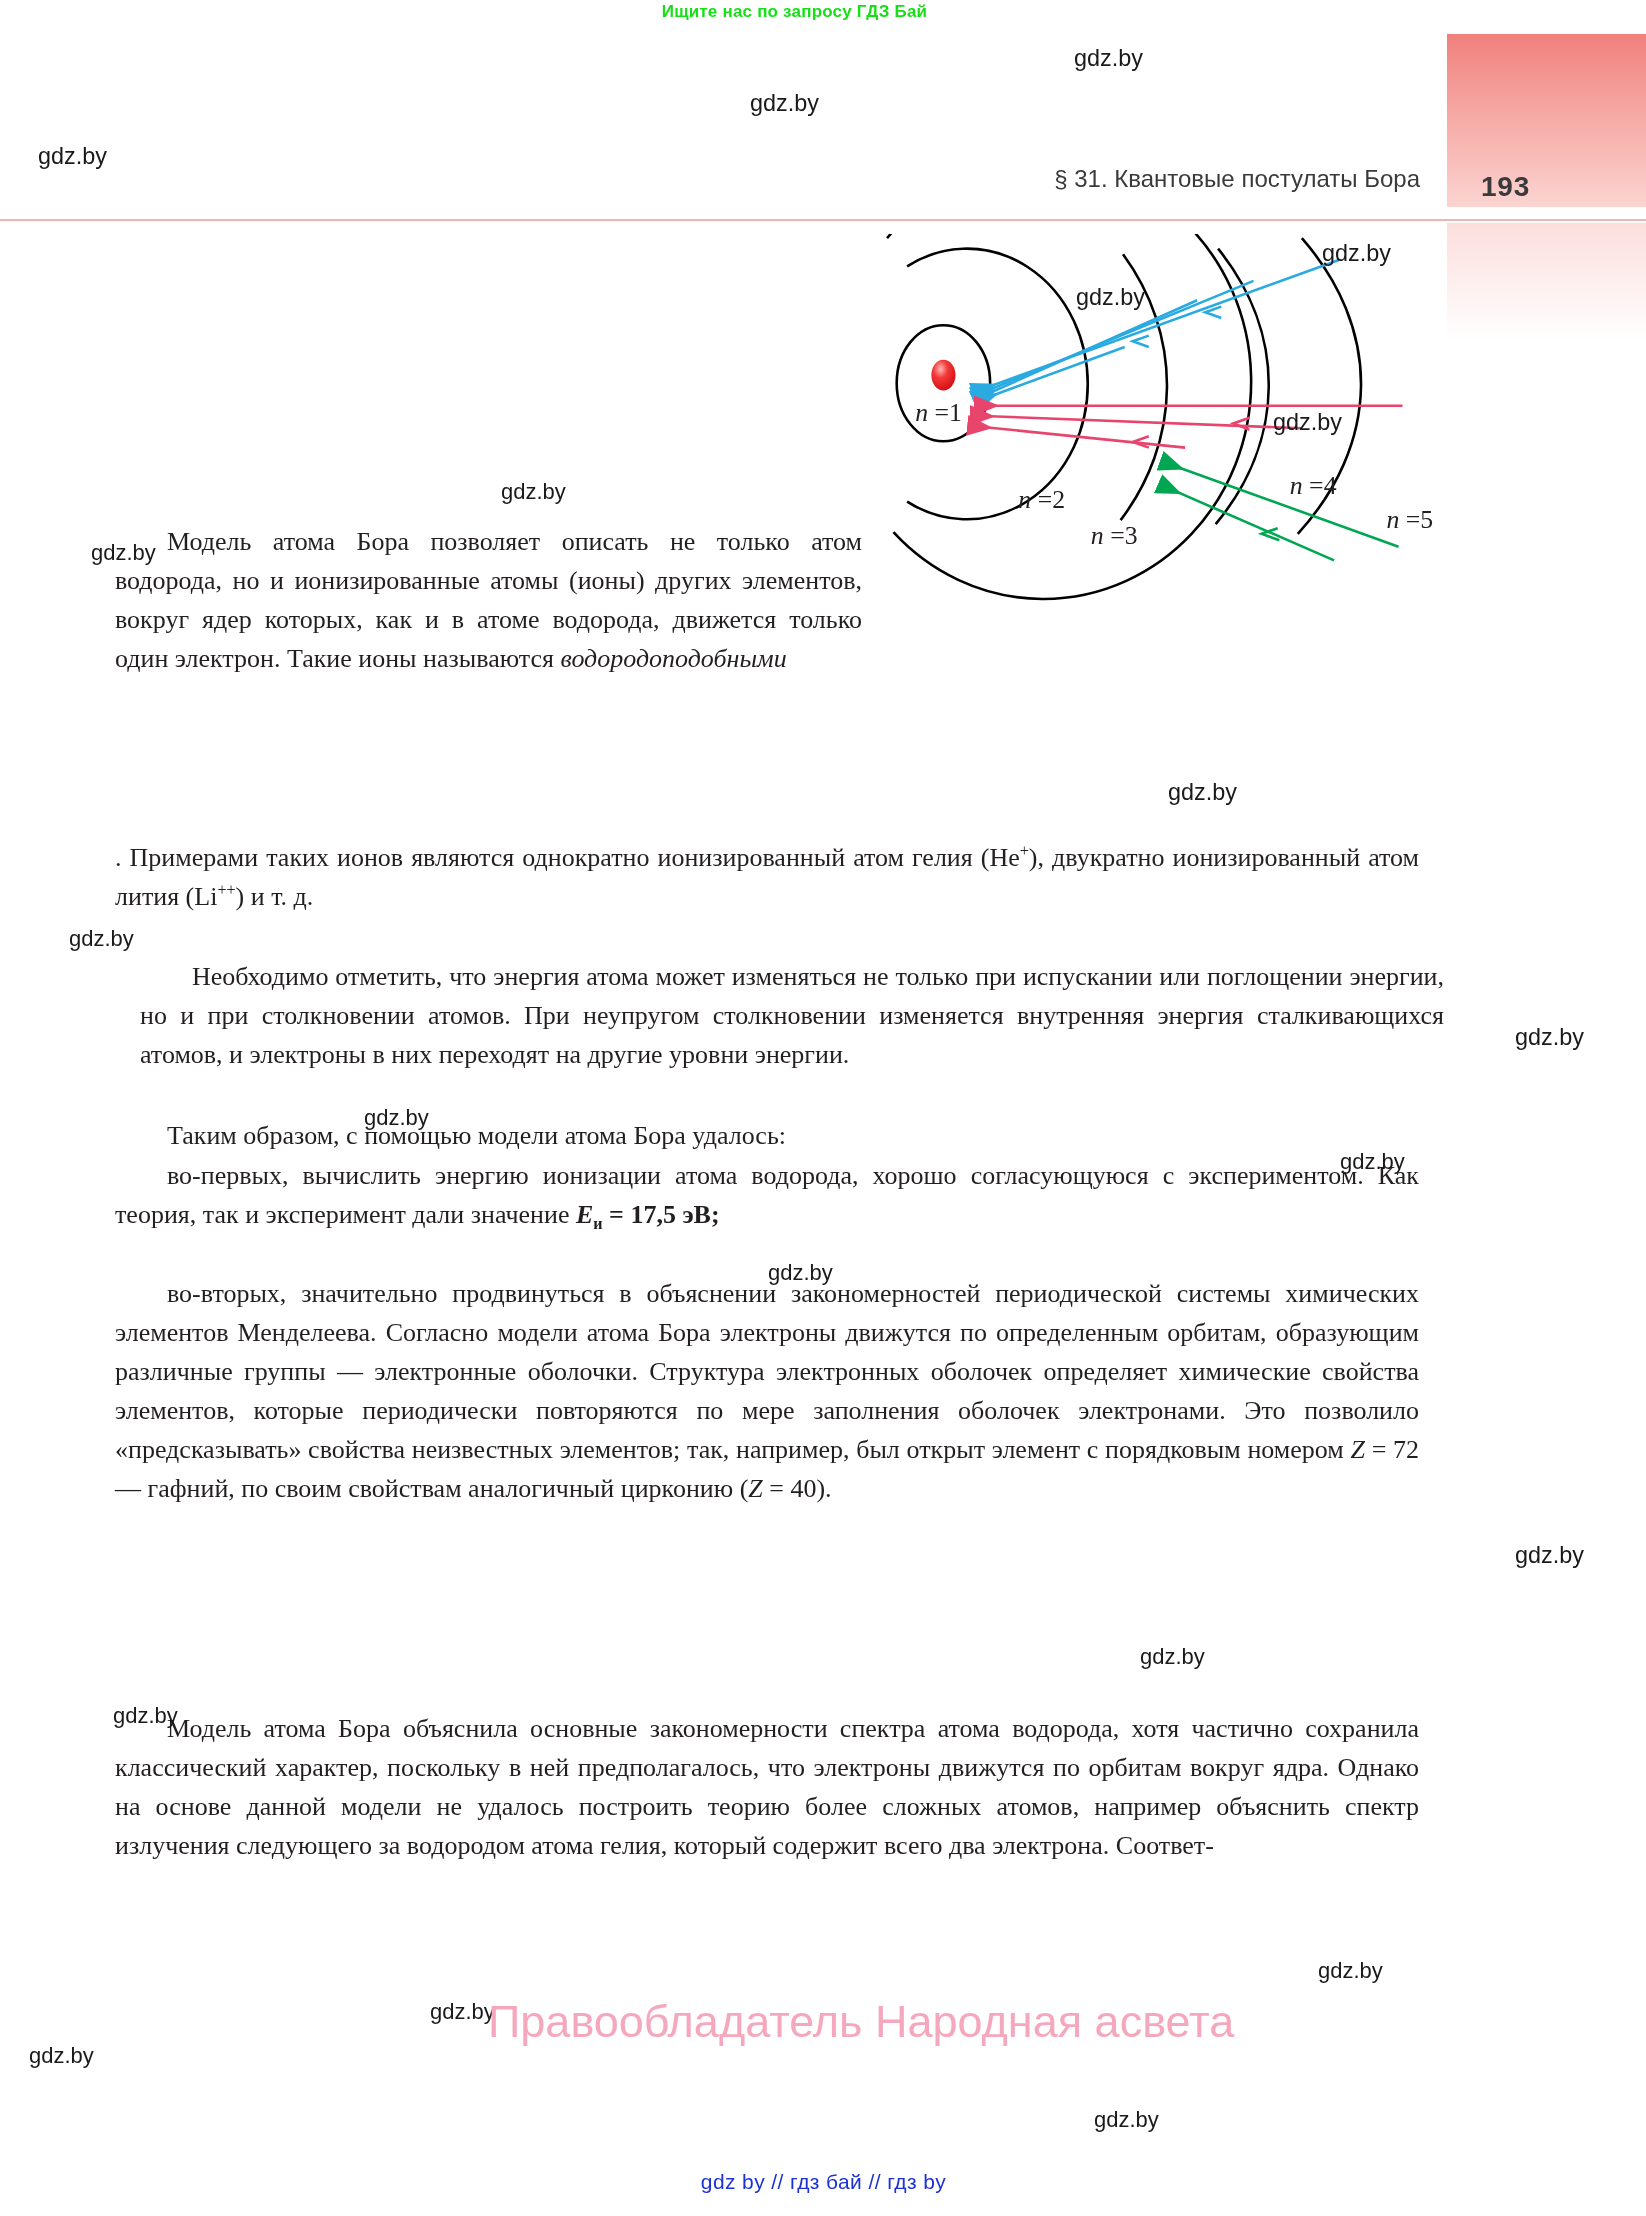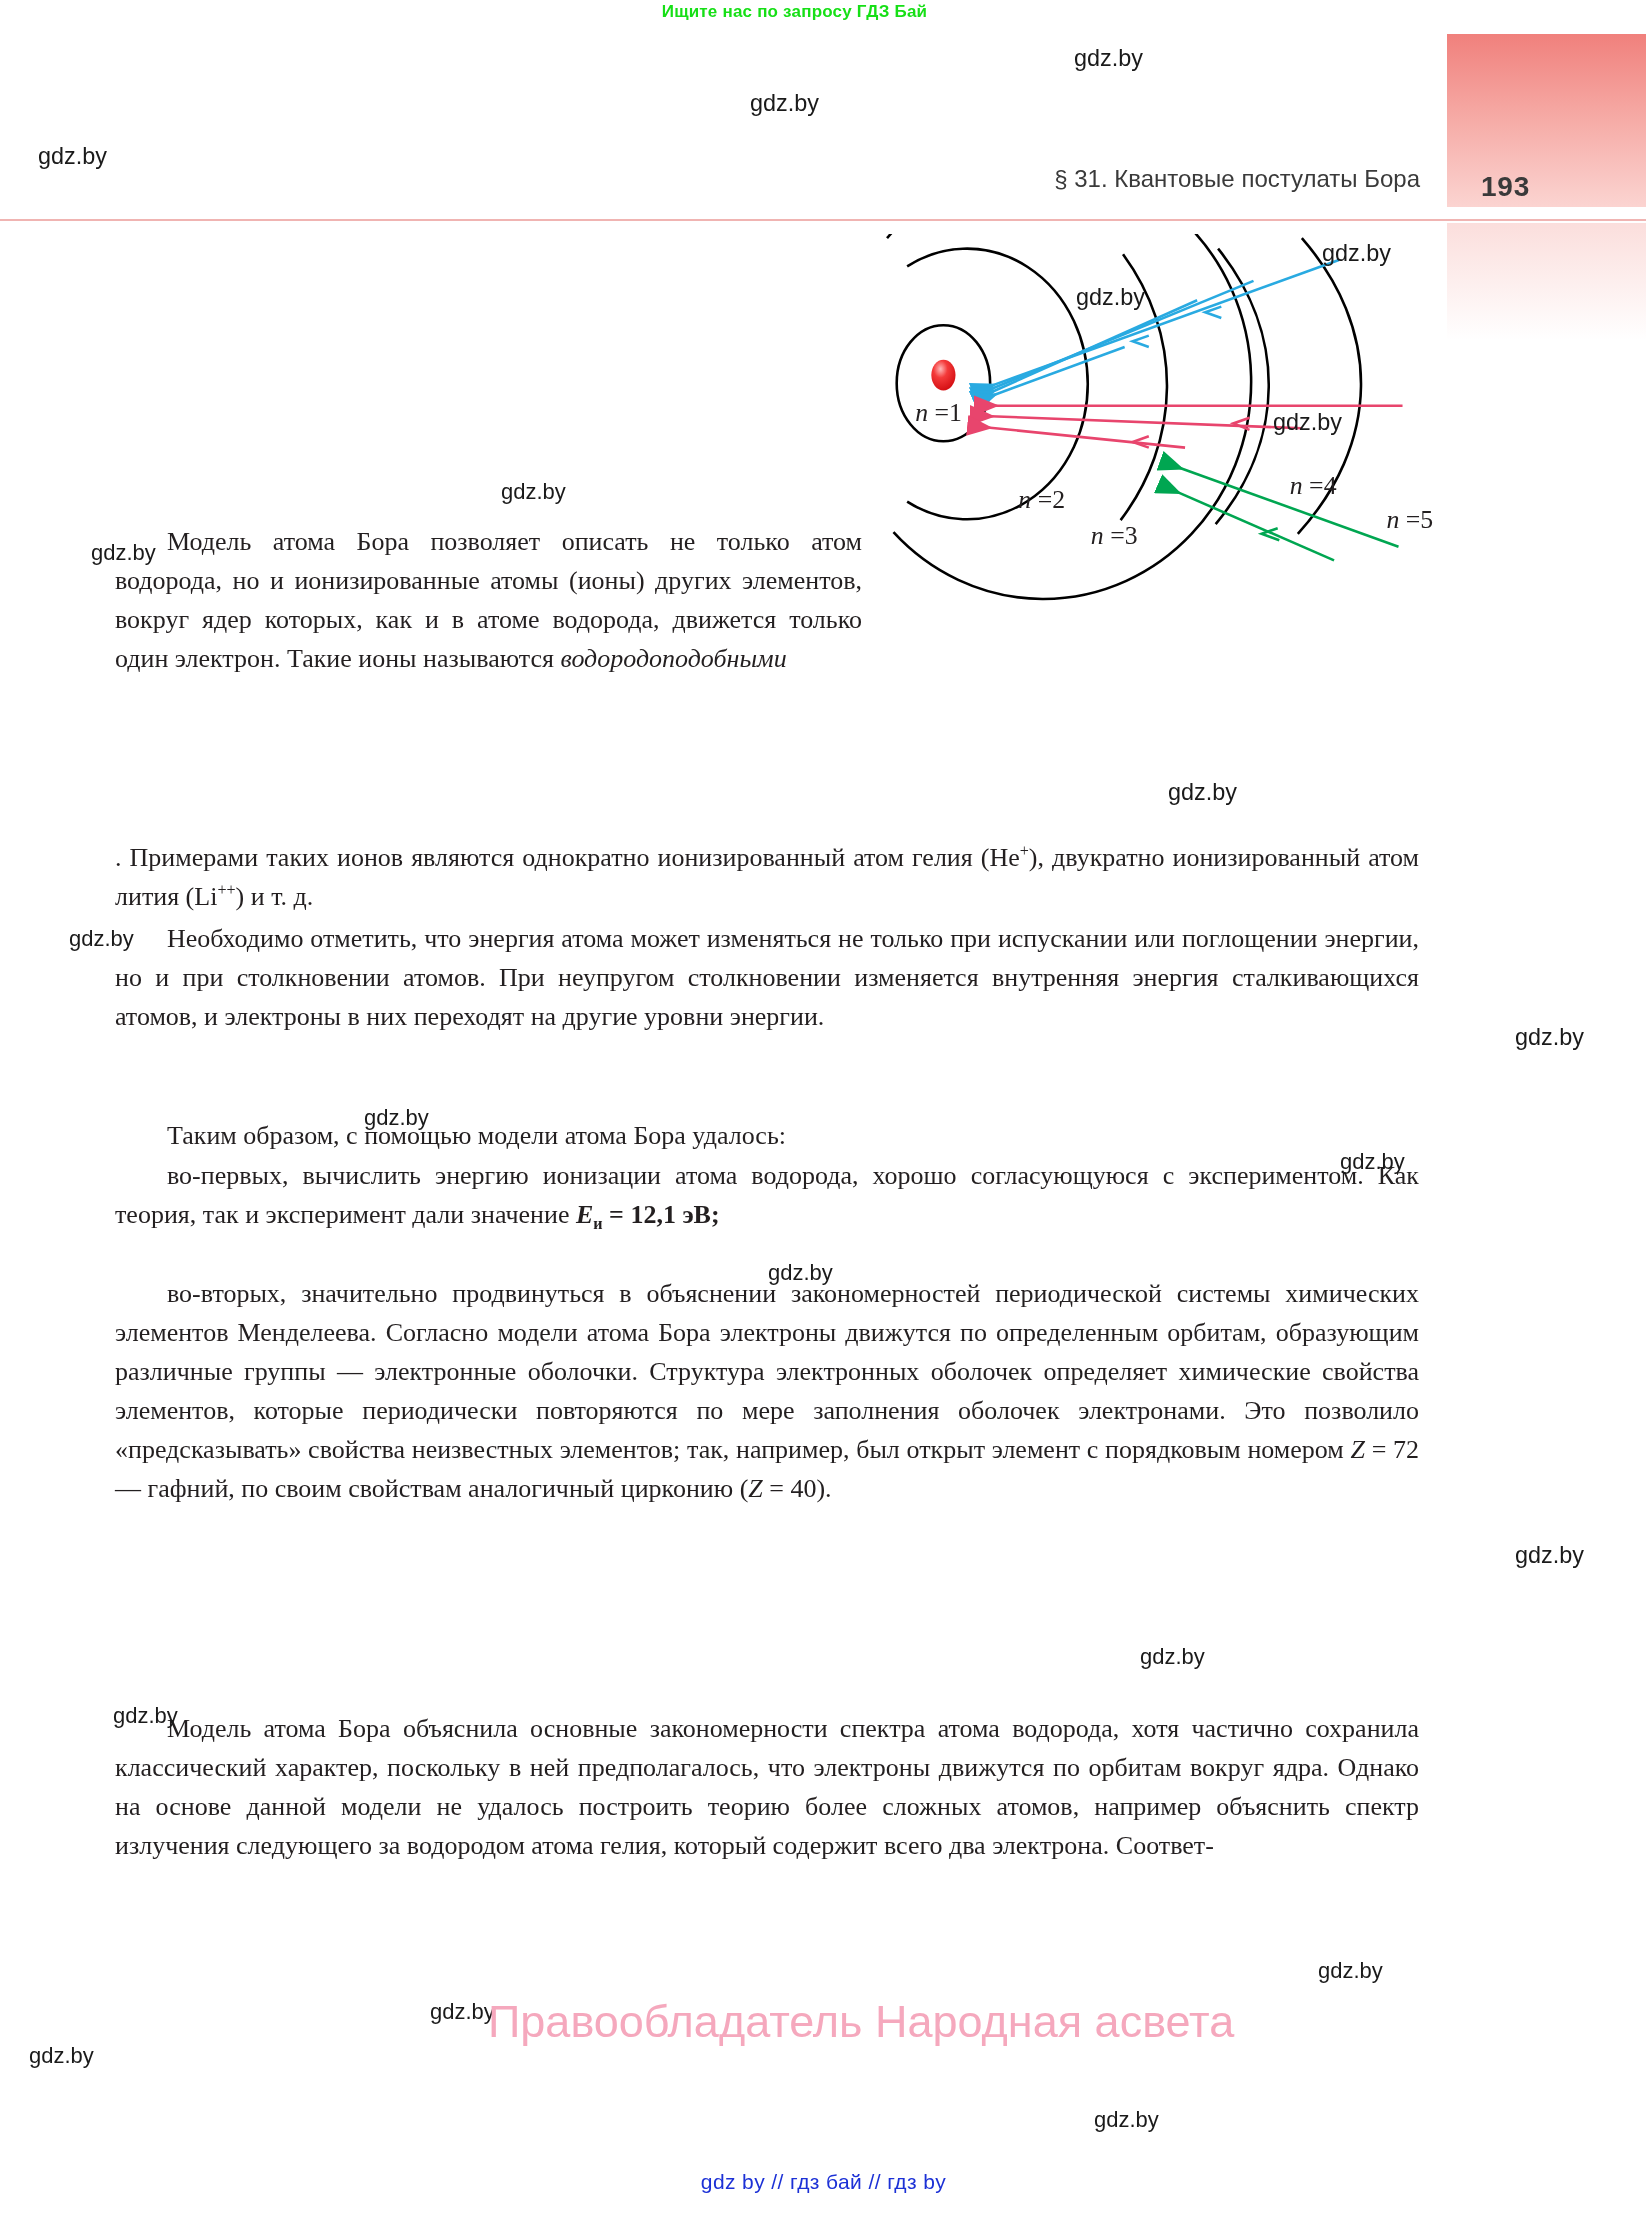--- a/index.html
+++ b/index.html
@@ -164,25 +164,25 @@
   <div id="page-number-block"></div>
   <div id="page-number">193</div>
   <div id="header-rule"></div>
   <div id="header-rule2"></div>
 
 
   <div class="para narrow indent" style="top:522px;"><span>Модель атома Бора позволяет описать не только атом водорода, но и ионизированные атомы (ионы) других элементов, вокруг ядер которых, как и в атоме водорода, движется только один электрон. Такие ионы называются </span><span class="it">водородоподобными</span></div>
 
   <div class="para full" style="top:838px;"><span>. Примерами таких ионов являются однократно ионизированный атом гелия (He</span><sup class="chg">+</sup><span>), двукратно ионизированный атом лития (Li</span><sup class="chg">++</sup><span>) и т. д.</span></div>
 
-  <div class="para full indent" style="top:919px;">Необходимо отметить, что энергия атома может изменяться не только при испускании или поглощении энергии, но и при столкновении атомов. При неупругом столкновении изменяется внутренняя энергия сталкивающихся атомов, и электроны в них переходят на другие уровни энергии.</div>
+  <div class="para full indent" style="top:957px;margin-left:25px;">Необходимо отметить, что энергия атома может изменяться не только при испускании или поглощении энергии, но и при столкновении атомов. При неупругом столкновении изменяется внутренняя энергия сталкивающихся атомов, и электроны в них переходят на другие уровни энергии.</div>
 
   <div class="para full indent" style="top:1116px;">Таким образом, с помощью модели атома Бора удалось:</div>
 
-  <div class="para full indent" style="top:1156px;"><span>во-первых, вычислить энергию ионизации атома водорода, хорошо согласующуюся с экспериментом. Как теория, так и эксперимент дали значение </span><span class="mathit mathbold">E</span><sub class="idx mathbold">и</sub><span class="mathbold"> = 12,1  эВ;</span></div>
+  <div class="para full indent" style="top:1156px;"><span>во-первых, вычислить энергию ионизации атома водорода, хорошо согласующуюся с экспериментом. Как теория, так и эксперимент дали значение </span><span class="mathit mathbold">E</span><sub class="idx mathbold">и</sub><span class="mathbold"> = 17,5  эВ;</span></div>
 
   <div class="para full indent" style="top:1274px;"><span>во-вторых, значительно продвинуться в объяснении закономерностей периодической системы химических элементов Менделеева. Согласно модели атома Бора электроны движутся по определенным орбитам, образующим различные группы — электронные оболочки. Структура электронных оболочек определяет химические свойства элементов, которые периодически повторяются по мере заполнения оболочек электронами. Это позволило «предсказывать» свойства неизвестных элементов; так, например, был открыт элемент с порядковым номером </span><span class="mathit">Z</span><span> = 72 — гафний, по своим свойствам аналогичный цирконию (</span><span class="mathit">Z</span><span> = 40).</span></div>
 
   <div class="para full indent" style="top:1709px;">Модель атома Бора объяснила основные закономерности спектра атома водорода, хотя частично сохранила классический характер, поскольку в ней предполагалось, что электроны движутся по орбитам вокруг ядра. Однако на основе данной модели не удалось построить теорию более сложных атомов, например объяснить спектр излучения следующего за водородом атома гелия, который содержит всего два электрона. Соответ-</div>
 
   <div id="figure">
     <svg width="588" height="540" viewBox="0 0 730 670" xmlns="http://www.w3.org/2000/svg">
 
       <g fill="none" stroke="#000000" stroke-width="3.2">
 

